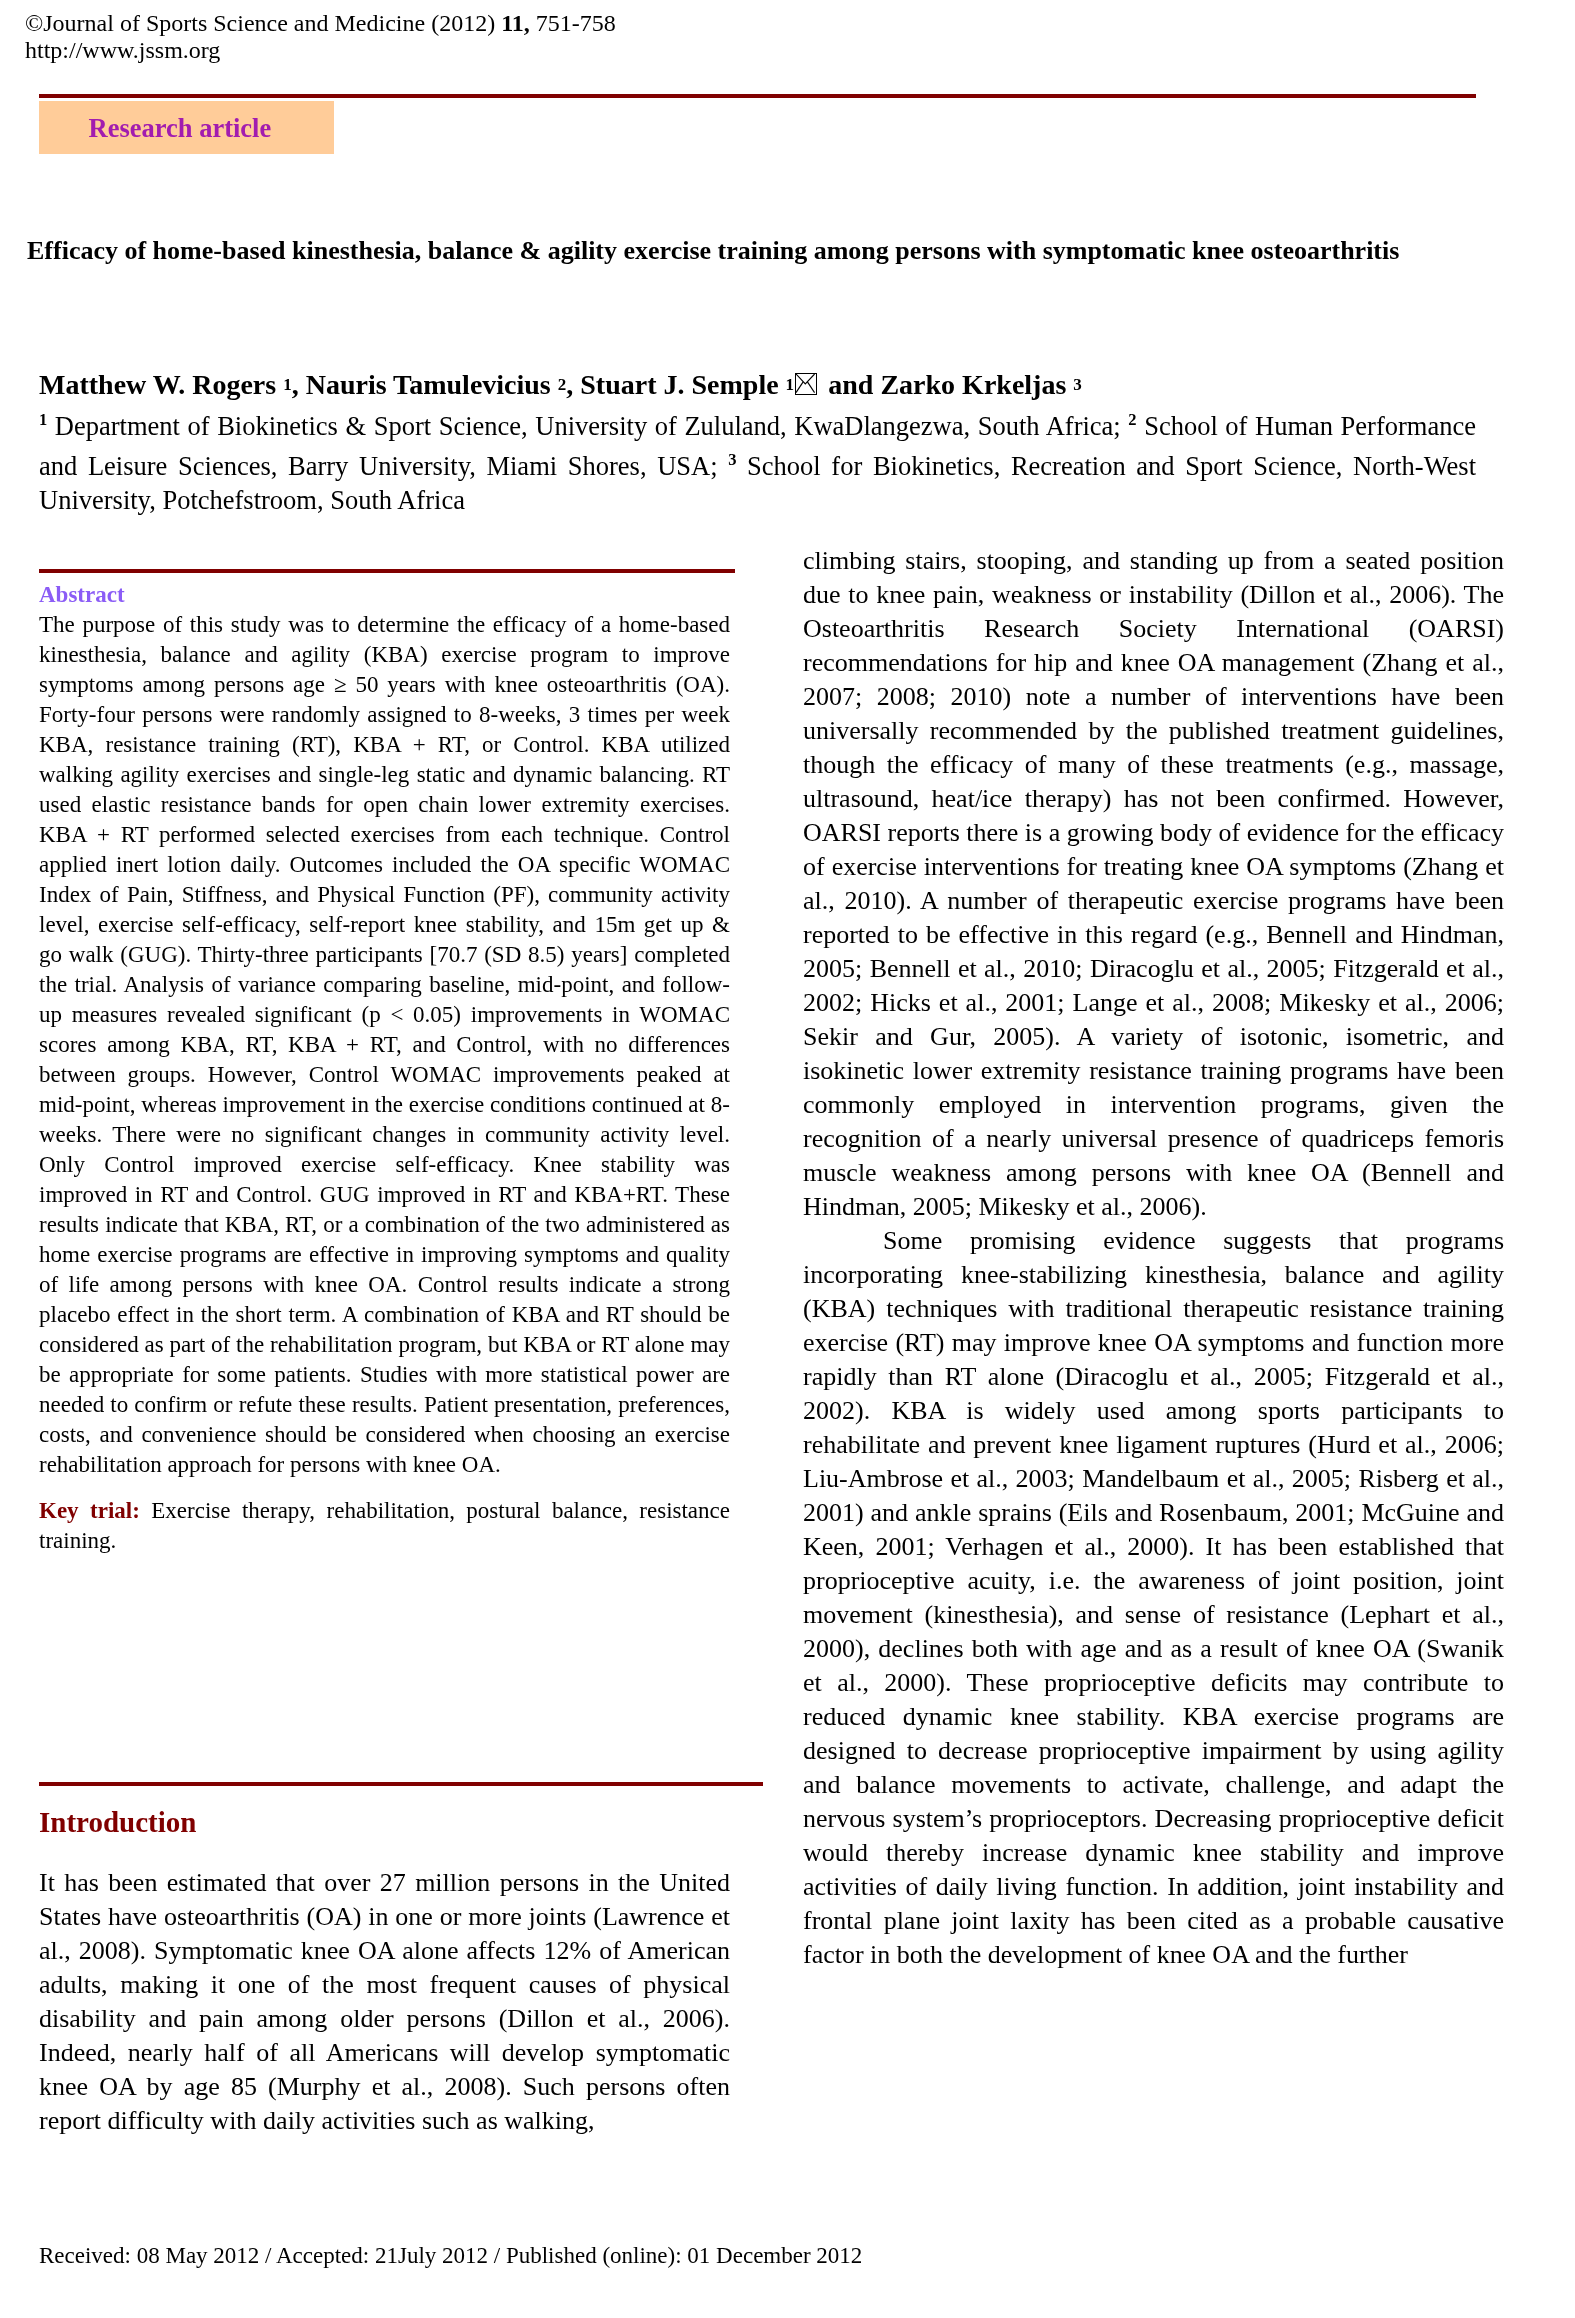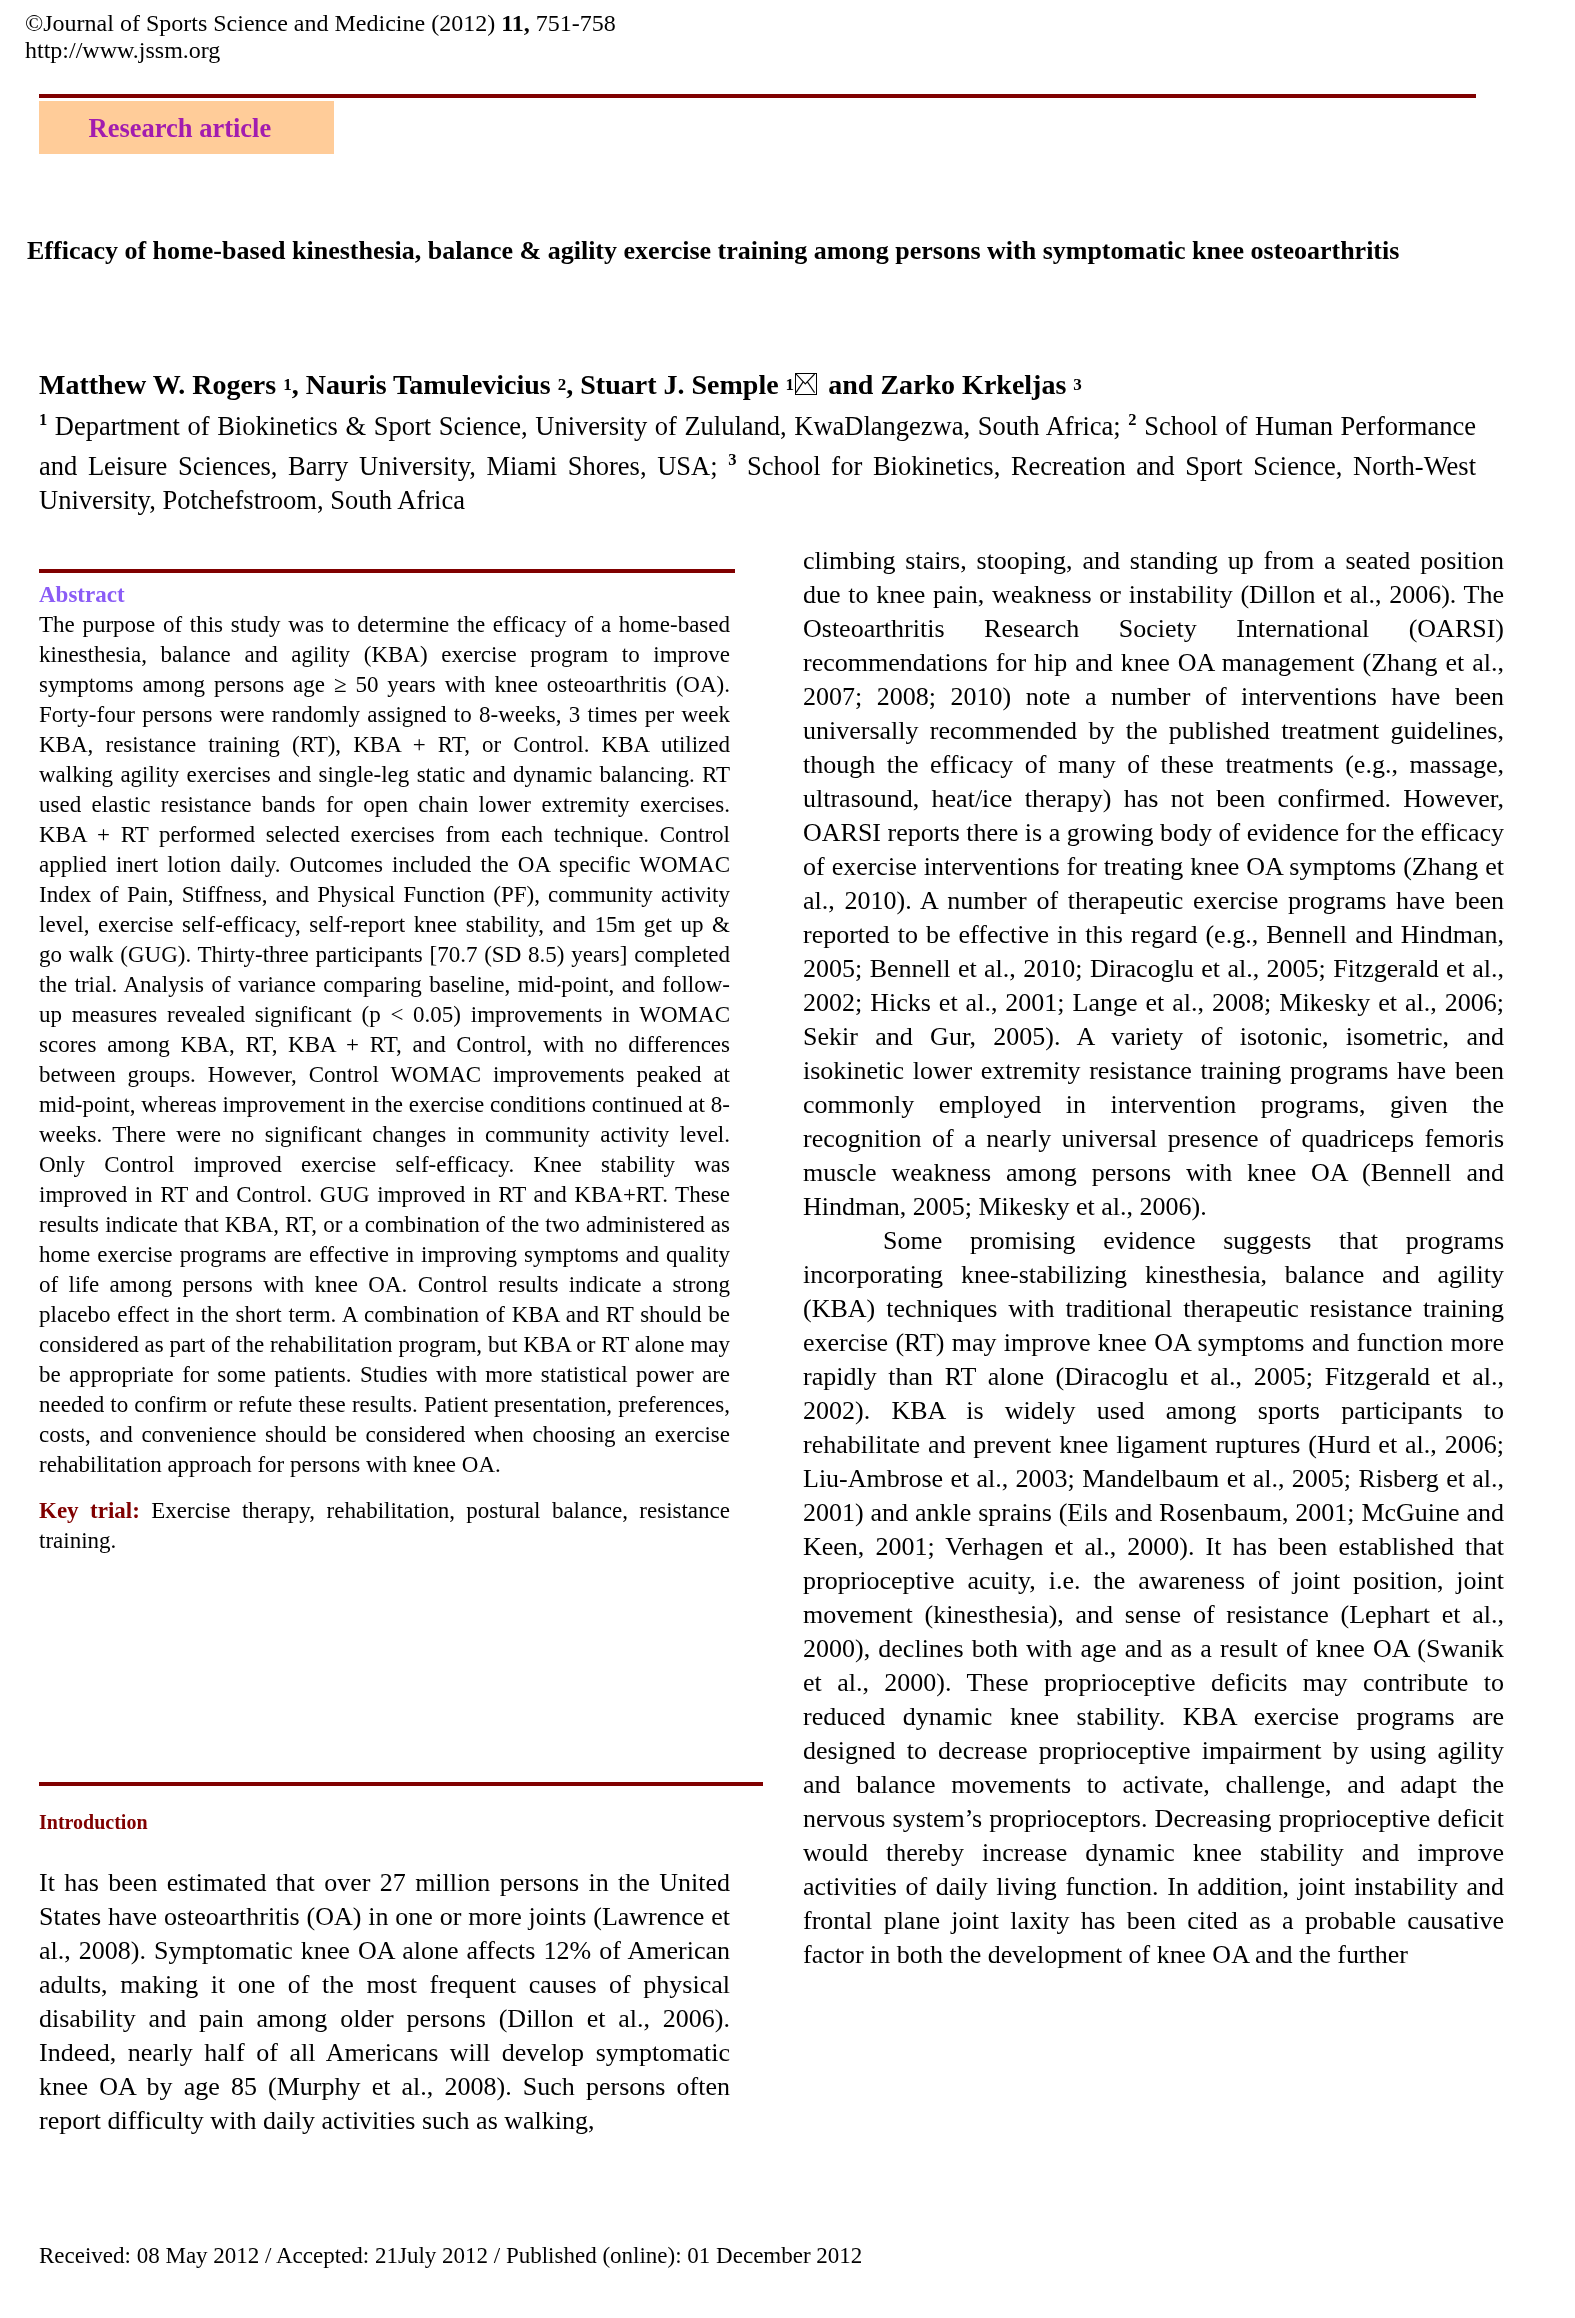--- a/index.html
+++ b/index.html
@@ -16,21 +16,21 @@
   .env { display:inline-block; width:21.5px; height:21.5px; border:1.4px solid #000; position:relative; vertical-align:-0.7px; box-sizing:border-box; margin:0 4.3px 0 1.4px; }
   .env svg { position:absolute; left:0; top:0; }
   .aff { left:39px; top:403px; width:1437px; font-size:26.5px; line-height:34px; text-align:justify; }
   .aff sup { font-size:16.5px; font-weight:bold; }
   .col { position:absolute; font-size:23px; line-height:30px; text-align:justify; }
   .col p { margin:0; }
   .colL { left:39px; width:691px; }
   .colR { left:774px; width:701px; font-size:26px; line-height:34px; }
   .h-abs { color:#8b5cf6; font-weight:bold; font-size:23px; }
   .kw-label { color:#800000; font-weight:bold; }
-  .h-intro { color:#800000; font-weight:bold; font-size:20px; }
+  .h-intro { color:#800000; font-weight:bold; font-size:29px; }
   .intro { font-size:26px; line-height:34px; }
   .indent { text-indent:80px; }
   .footer { left:39px; top:2243px; font-size:23px; line-height:26px; white-space:nowrap; }
 </style>
 </head>
 <body>
 
 <div class="abs hdr" style="top:10px;">
   <span>©Journal of Sports Science and Medicine (2012) </span><b>11,</b><span> 751-758</span>
 </div>

